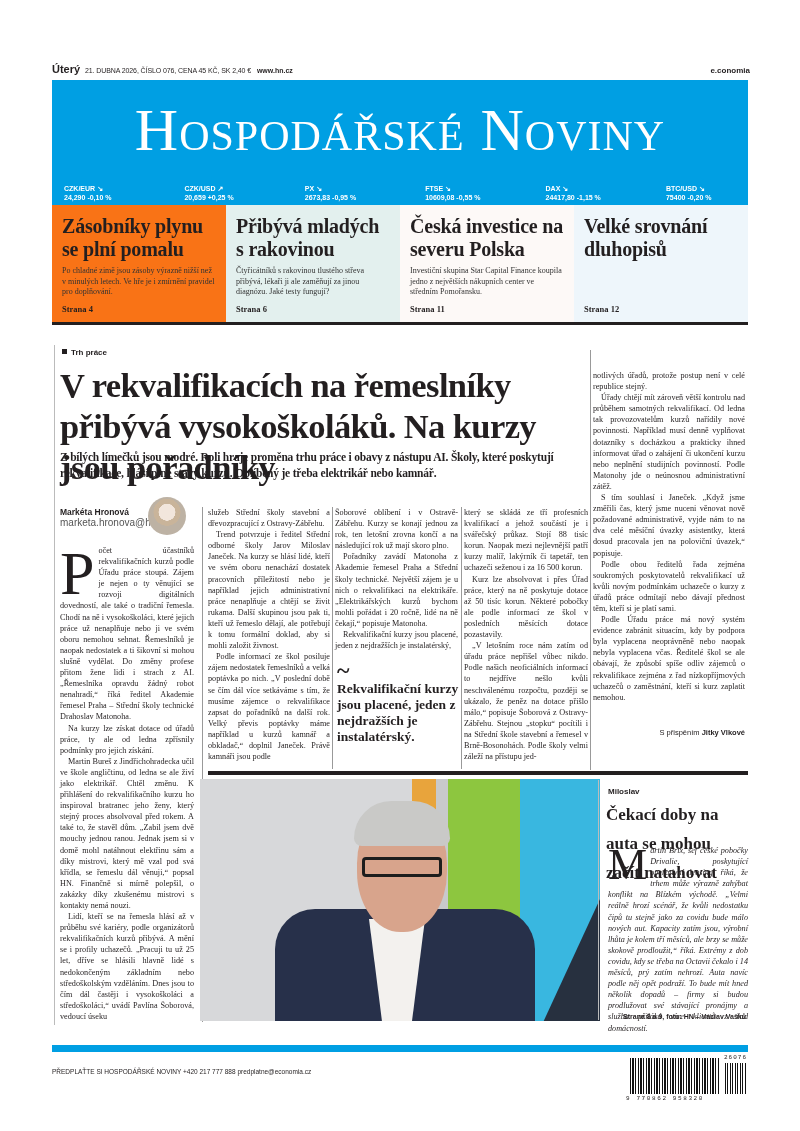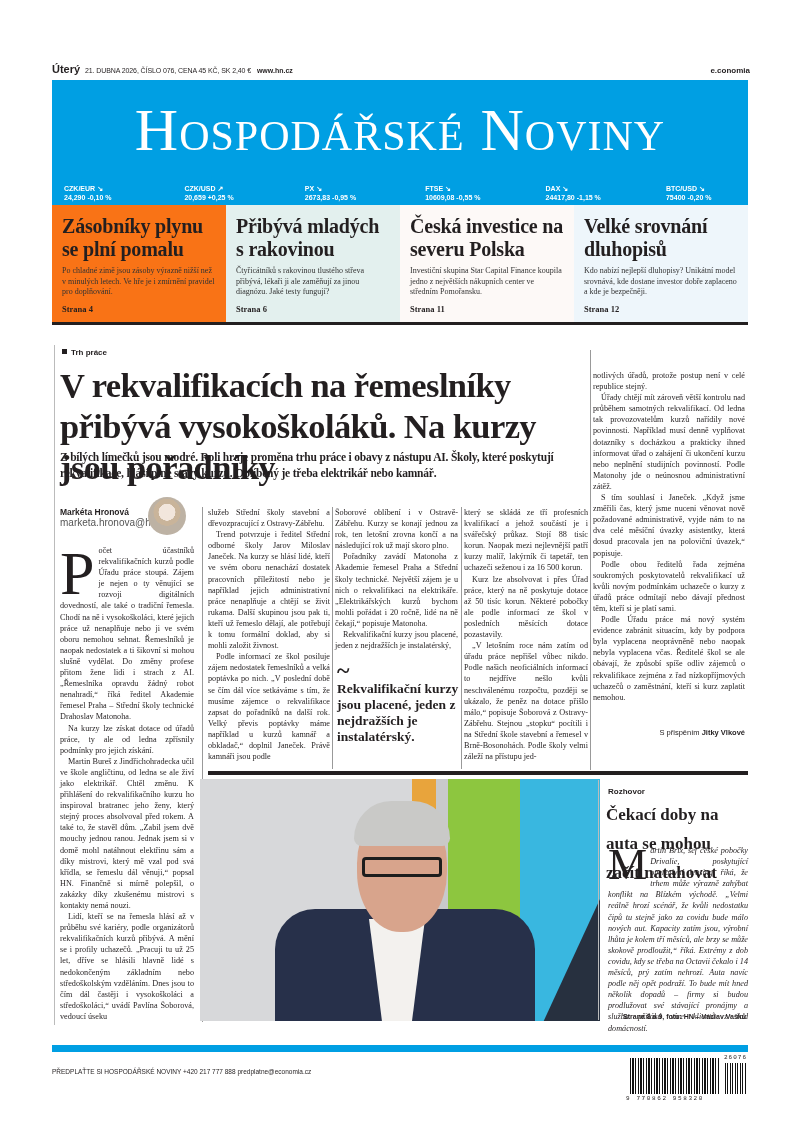--- a/index.html
+++ b/index.html
@@ -133,21 +133,20 @@
     <p>Čtyřicátníků s rakovinou tlustého střeva přibývá, lékaři ji ale zaměňují za jinou diagnózu. Jaké testy fungují?</p>
     <div class="page">Strana 6</div>
   </div>
   <div class="teaser" style="background:#fdf9f7">
     <h2>Česká investice na severu Polska</h2>
     <p>Investiční skupina Star Capital Finance koupila jedno z největších nákupních center ve středním Pomořansku.</p>
     <div class="page">Strana 11</div>
   </div>
   <div class="teaser" style="background:#eef6fb">
     <h2>Velké srovnání dluhopisů</h2>
-    <p>Kdo nabízí nejlepší dluhopisy? Unikátní model srovnává, kde dostane investor dobře zaplaceno a kde je bezpečněji.</p>
     <div class="page">Strana 12</div>
   </div>
 </div>
 
 <div class="leftrule"></div>
 <div class="rubric"><span class="sq"></span><span>Trh práce</span></div>
 <h1 class="headline">V rekvalifikacích na řemeslníky přibývá vysokoškoláků. Na kurzy jsou pořadníky</h1>
 <div class="perex">Z bílých límečků jsou modré. Roli hraje proměna trhu práce i obavy z nástupu AI. Školy, které poskytují rekvalifikace, hlásí plné stavy kurzů. Oblíbený je třeba elektrikář nebo kamnář.</div>
 
 <div class="author">
@@ -204,21 +203,21 @@
 <div class="photo">
   <div class="shade"></div>
   <div class="body"></div>
   <div class="shirt"></div>
   <div class="head"></div>
   <div class="hair"></div>
   <div class="glasses"></div>
 </div>
 
 <div class="siderule"></div>
-<div class="sidebox-label">Rozhovor</div>
+<div class="sidebox-label">Miloslav</div>
 <h3 class="sidebox-title">Čekací doby na auta se mohou začít natahovat</h3>
 <div class="sidebox-text">
   <span class="dropcap">M</span><span>artin Brix, šéf české pobočky Drivalie, poskytující operativní leasing, říká, že trhem může výrazně zahýbat konflikt na Blízkém východě. „Velmi reálně hrozí scénář, že kvůli nedostatku čipů tu stejně jako za covidu bude málo nových aut. Kapacity zatím jsou, výrobní lhůta je kolem tří měsíců, ale brzy se může skokově prodloužit,“ říká. Extrémy z dob covidu, kdy se třeba na Octavii čekalo i 14 měsíců, prý zatím nehrozí. Auta navíc podle něj opět podraží. To bude mít hned několik dopadů – firmy si budou prodlužovat své stávající pronájmy a služba přiláká více klientů z řad domácností.</span>
 </div>
 <div class="sidebox-credit">Strana 8 a 9, foto: HN – Václav Vašků</div>
 
 <div class="footbar"></div>
 <div class="footer-text">PŘEDPLAŤTE SI HOSPODÁŘSKÉ NOVINY   +420 217 777 888   predplatne@economia.cz</div>
 <div class="barcode"></div>
 <div class="barcode2"></div>

